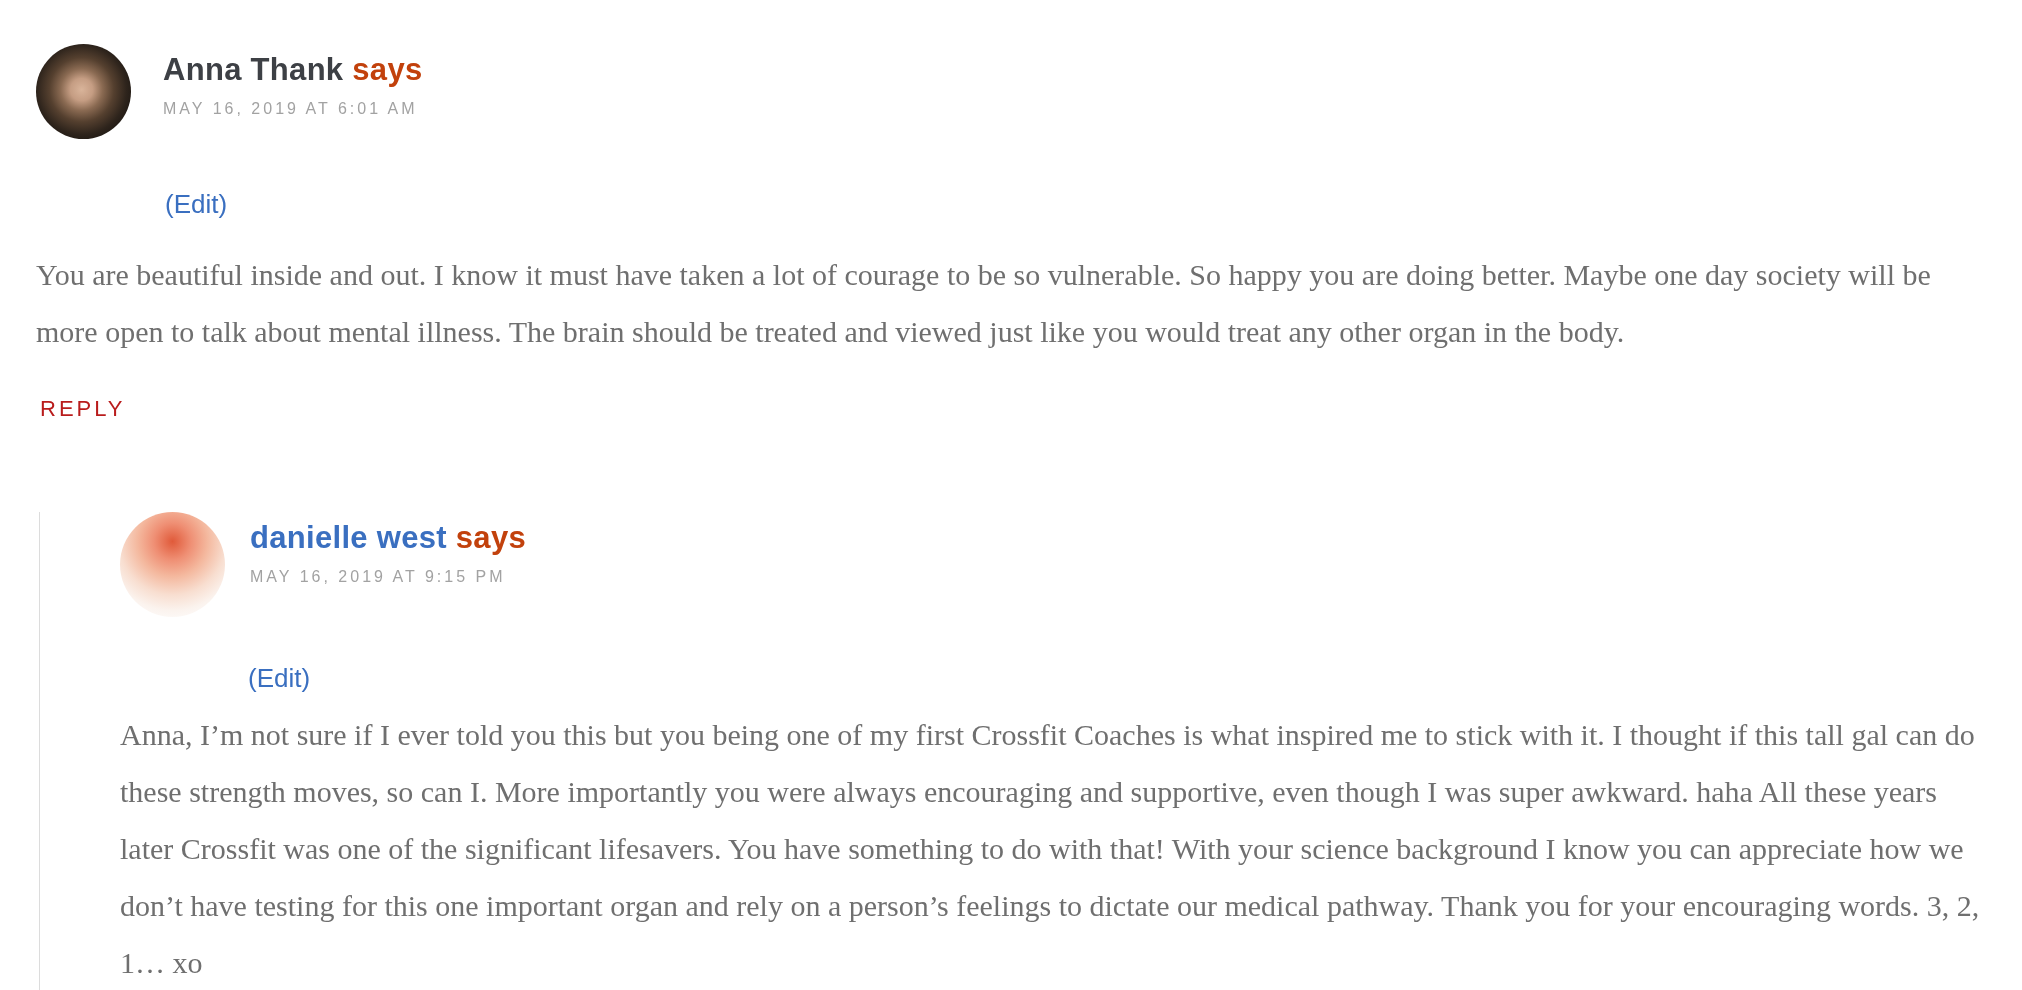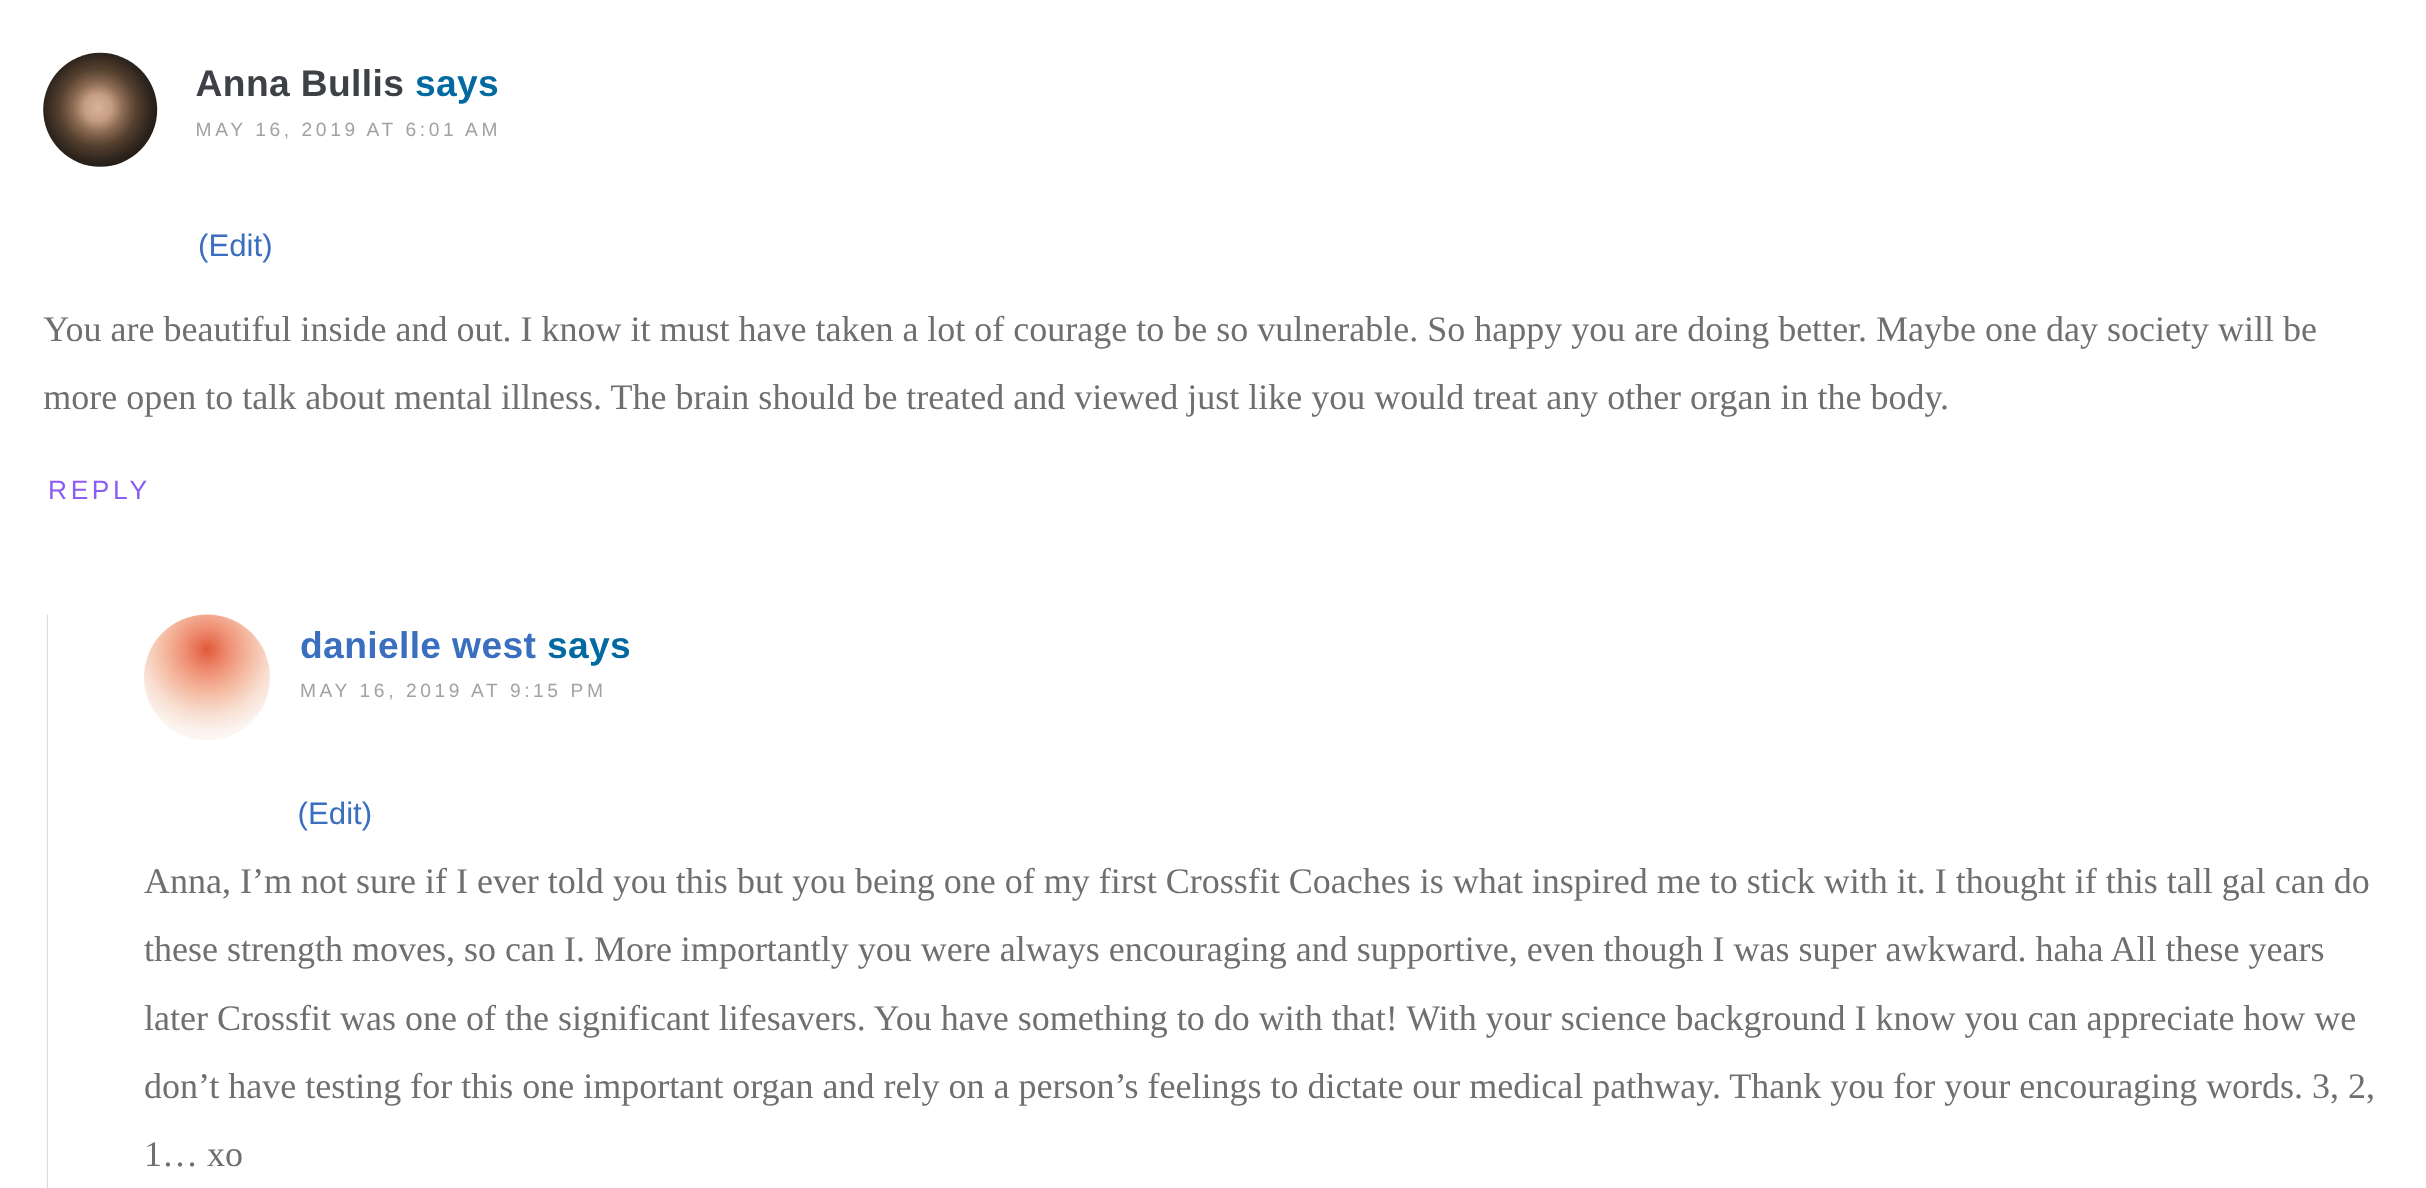--- a/index.html
+++ b/index.html
@@ -32,21 +32,21 @@
   }
   .head-text-1 { margin-left: 32px; padding-top: 8px; }
   .head-text-2 { margin-left: 25px; padding-top: 8px; }
   .author-line {
     font-size: 31px;
     font-weight: 600;
     color: #3d4045;
     letter-spacing: 0.3px;
   }
   .author-link { color: #3a6fc0; text-decoration: none; cursor: pointer; }
-  .says { font-weight: 600; color: #0369a1; }
+  .says { font-weight: 600; color: #c2410c; }
   .c-date {
     display: block;
     margin-top: 12px;
     font-size: 16px;
     font-weight: 400;
     letter-spacing: 3px;
     color: #a2a2a2;
   }
   
   .edit-link {
@@ -57,21 +57,21 @@
     cursor: pointer;
   }
   .edit-1 { margin-left: 129px; margin-top: 50px; }
   .edit-2 { margin-left: 128px; margin-top: 46px; }
   .reply-link {
     display: inline-block;
     margin-top: 36px;
     margin-left: 4px;
     font-size: 22px;
     letter-spacing: 3px;
-    color: #8b5cf6;
+    color: #b91c1c;
     text-decoration: none;
     cursor: pointer;
   }
   
   .c-body {
     font-family: "Liberation Serif", serif;
     font-size: 30px;
     line-height: 57px;
     color: #6f6f6f;
   }
@@ -90,21 +90,21 @@
 </style>
 </head>
 <body>
 
 <div class="page">
 
   <article class="comment">
     <header class="c-header">
       <div class="avatar avatar-1"></div>
       <div class="head-text-1">
-        <p class="author-line"><span>Anna Bullis</span> <span class="says">says</span></p>
+        <p class="author-line"><span>Anna Thank</span> <span class="says">says</span></p>
         <time class="c-date">MAY 16, 2019 AT 6:01 AM</time>
       </div>
     </header>
 
     <a class="edit-link edit-1">(Edit)</a>
 
     <p class="c-body body-1">You are beautiful inside and out. I know it must have taken a lot of courage to be so vulnerable. So happy you are doing better. Maybe one day society will be more open to talk about mental illness. The brain should be treated and viewed just like you would treat any other organ in the body.</p>
 
     <a class="reply-link">REPLY</a>
 

